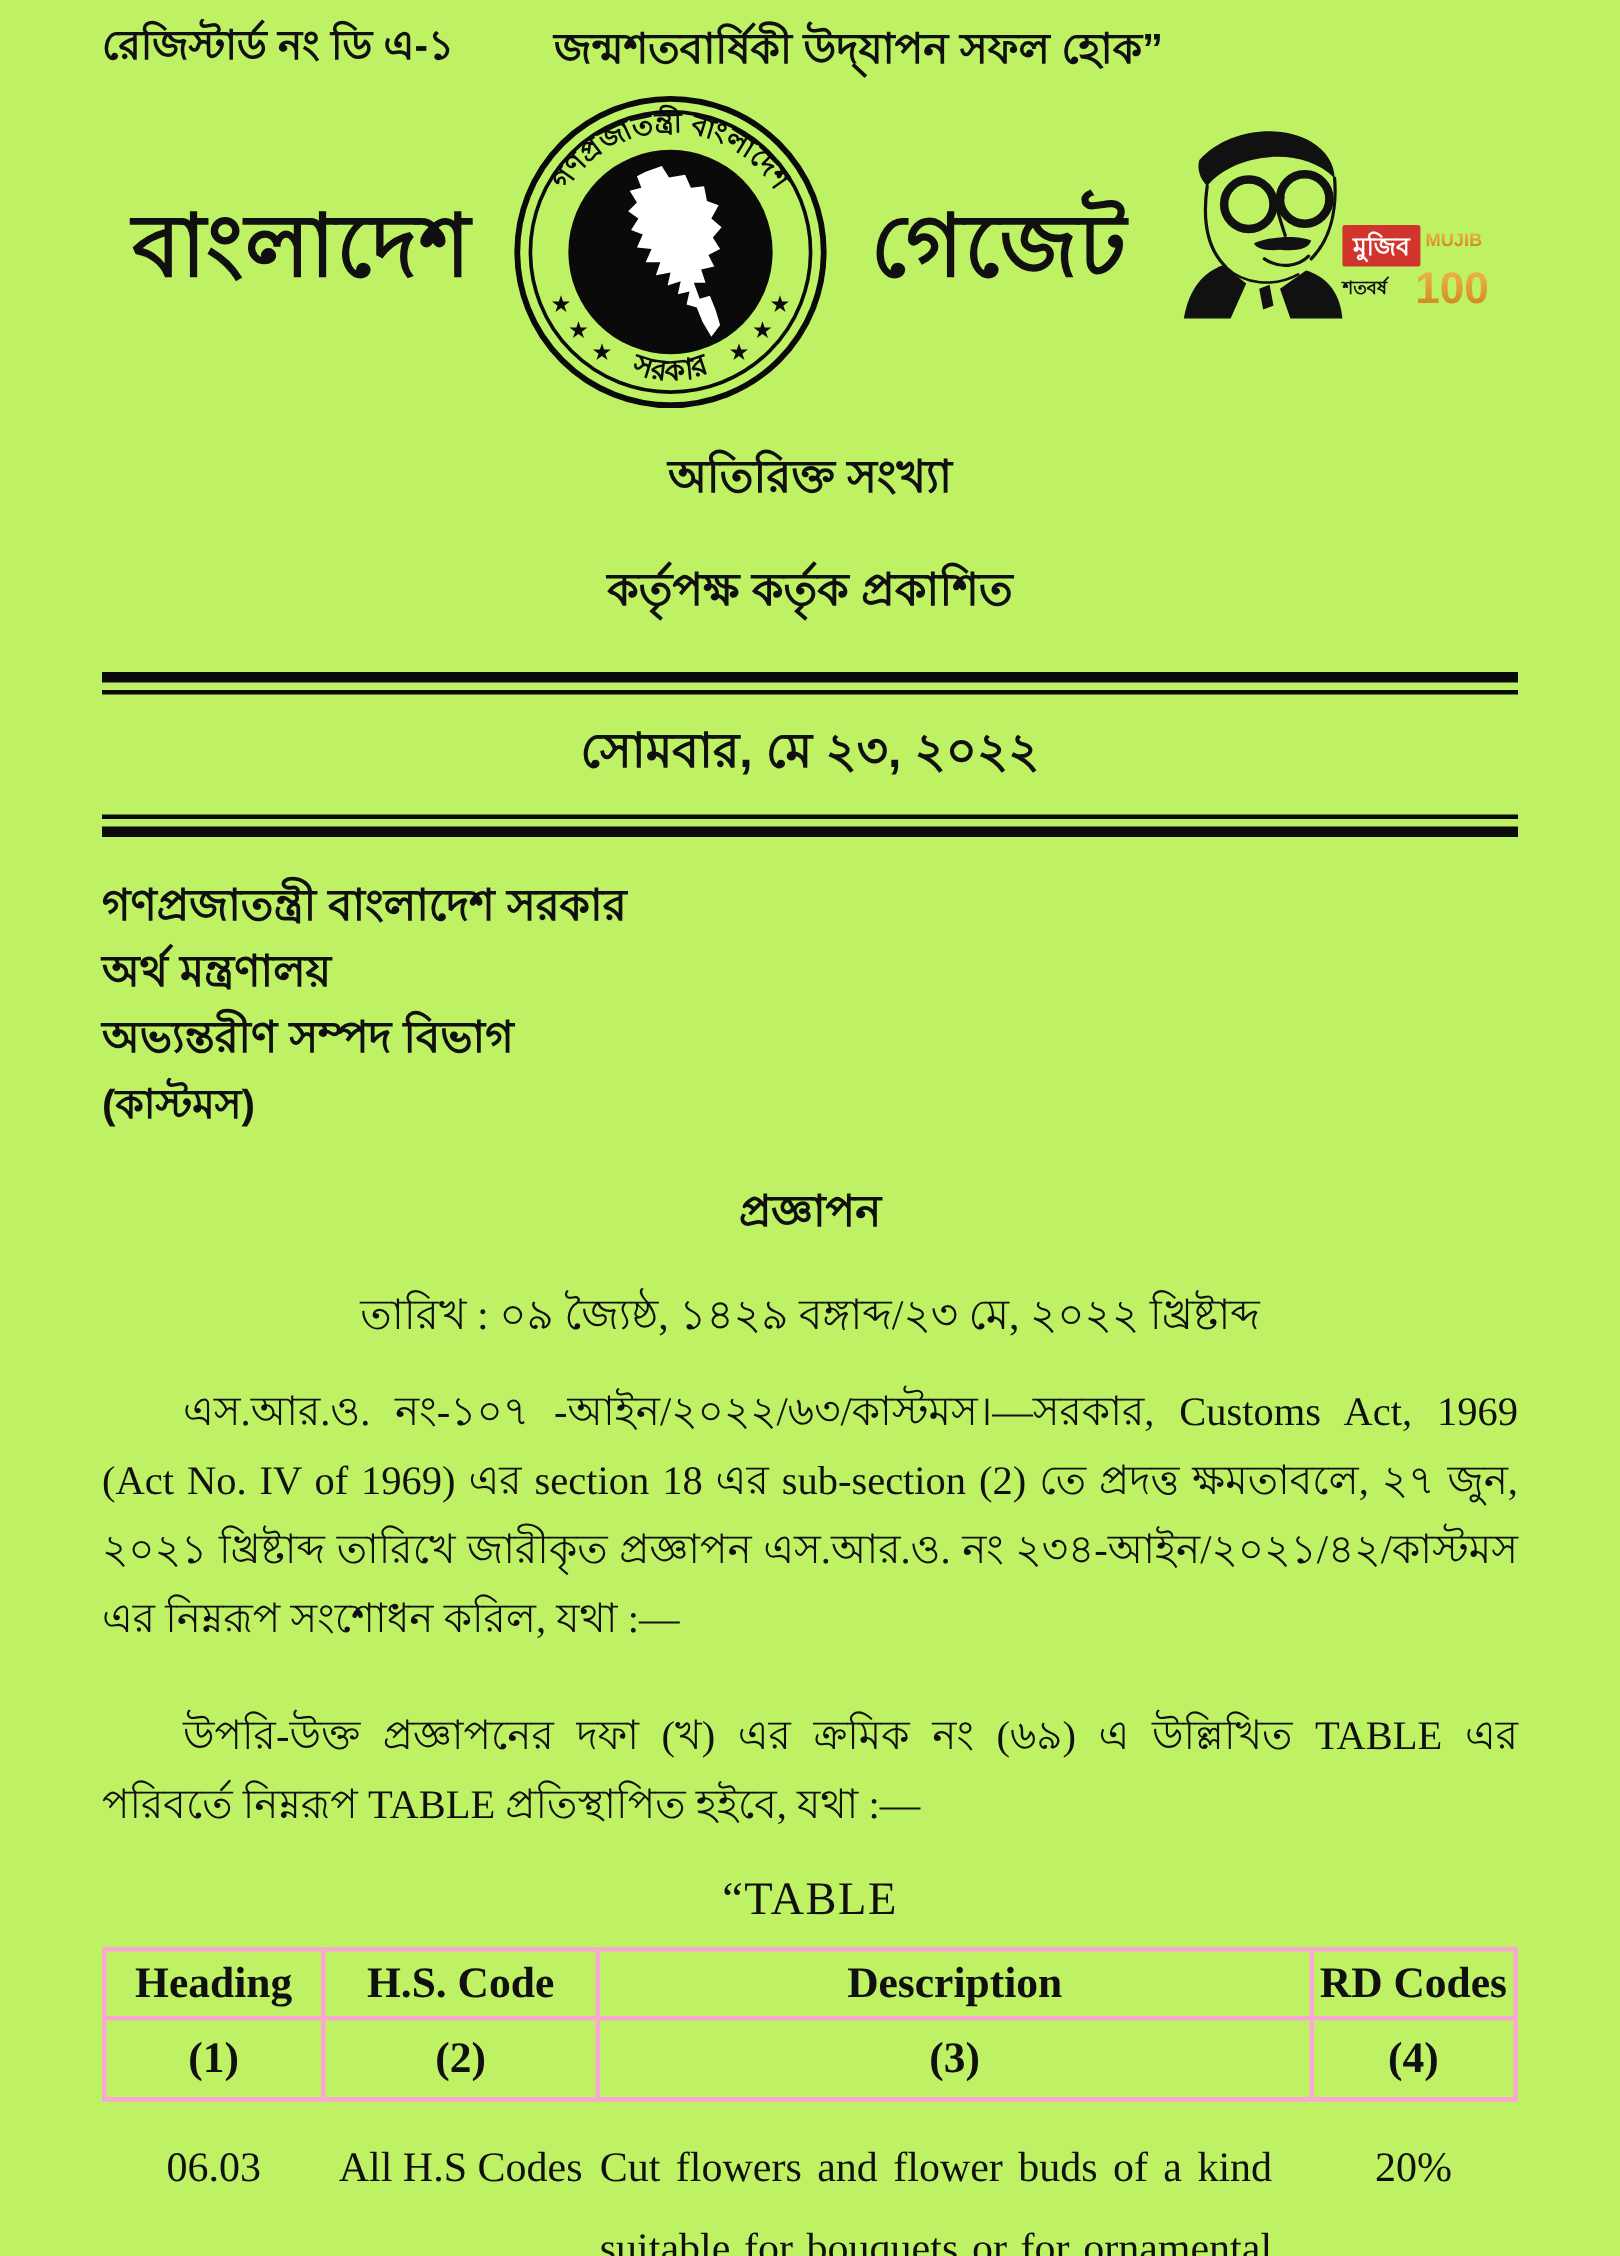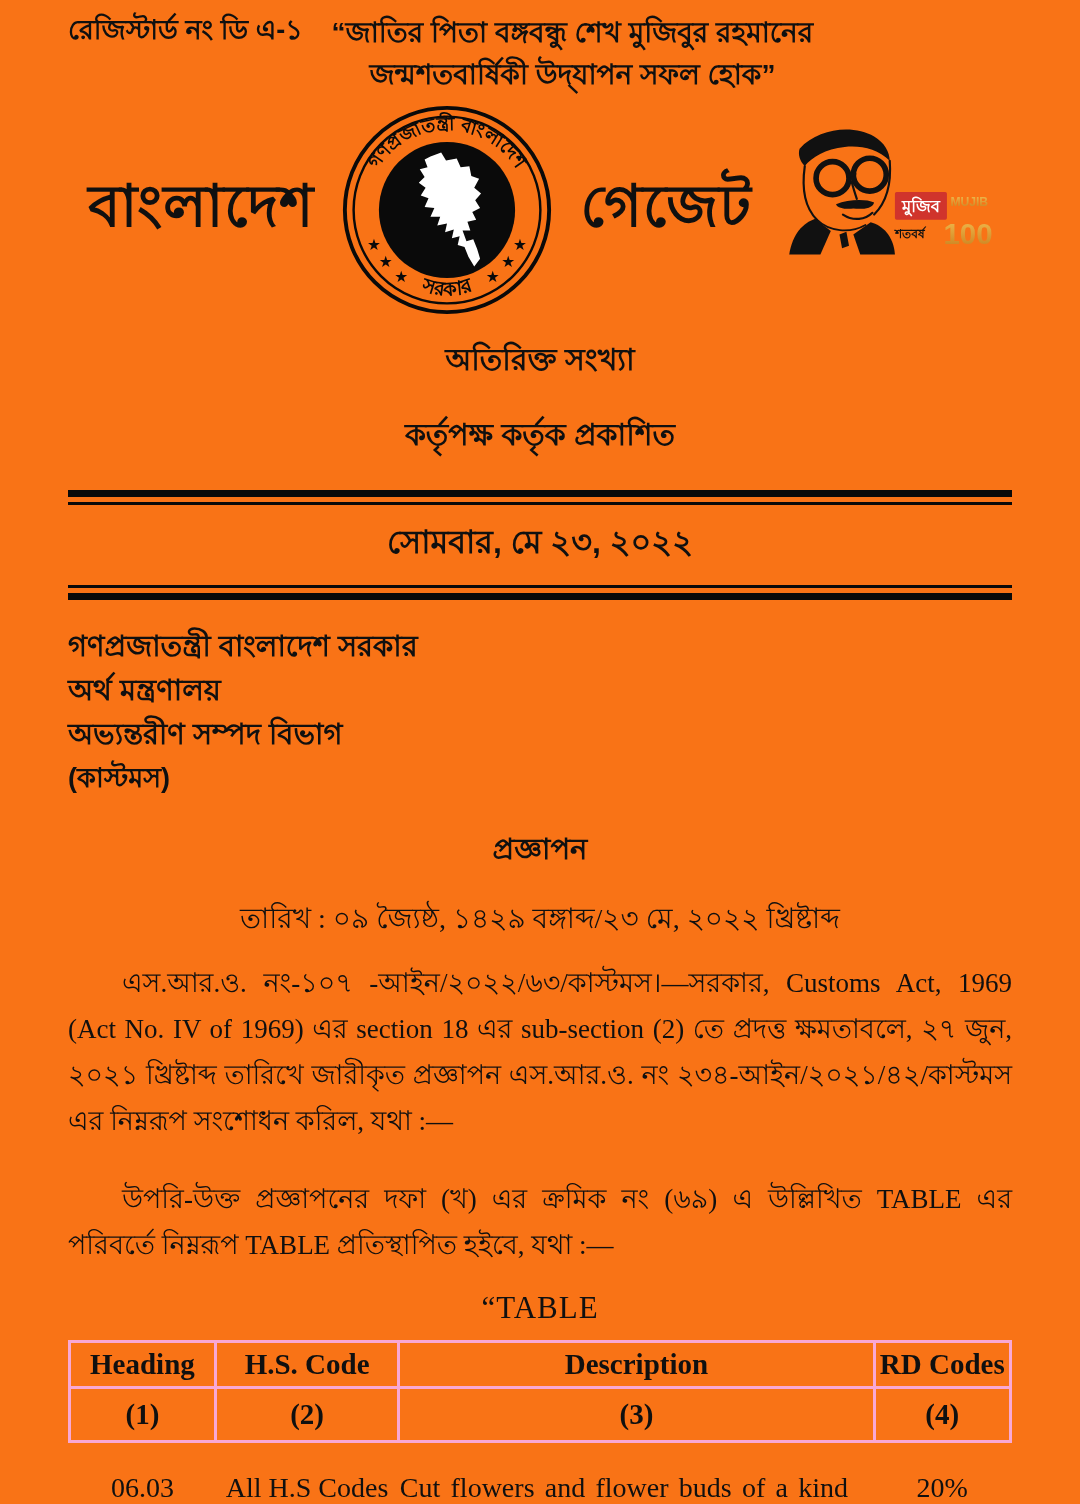--- a/index.html
+++ b/index.html
@@ -8,21 +8,21 @@
     width: 1080px;
     color: #101010;
     font-family: "Liberation Serif", "DejaVu Serif", serif;
   }
   .page {
     width: 1080px;
     height: 1504px;
     padding: 12px 68px 8px 68px;
     overflow: hidden;
     position: relative;
-    background: #f97316;
+    background: #bef264;
   }
 
   
   .hdr-row {
     display: flex;
     justify-content: flex-start;
     align-items: flex-start;
     font-family: "Liberation Sans", "DejaVu Sans", sans-serif;
     font-weight: 700;
   }
@@ -146,21 +146,20 @@
   col.c4 { width: 14.5%; }
 </style>
 </head>
 <body>
 
 <div class="page">
 
   <div class="hdr-row">
     <div class="reg-no">রেজিস্টার্ড নং ডি এ-১</div>
     <div class="quote-block">
-      <div>“জাতির পিতা বঙ্গবন্ধু শেখ মুজিবুর রহমানের</div>
       <div>জন্মশতবার্ষিকী উদ্‌যাপন সফল হোক”</div>
     </div>
   </div>
 
   <div class="masthead">
     <span class="mast-title">বাংলাদেশ</span>
 
     <svg class="emblem-svg" viewBox="0 0 220 220" xmlns="http://www.w3.org/2000/svg">
       <circle cx="110" cy="110" r="105" fill="none" stroke="#0a0a0a" stroke-width="4"></circle>
       <circle cx="110" cy="110" r="96" fill="none" stroke="#0a0a0a" stroke-width="2.5"></circle>

